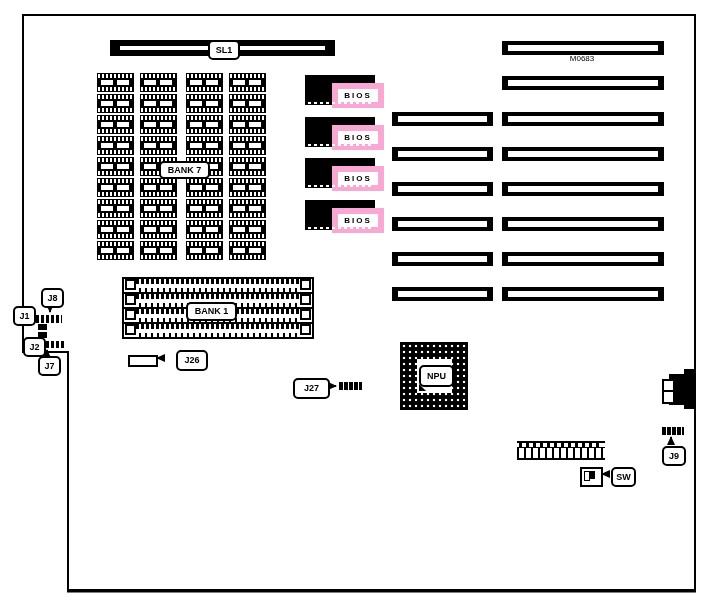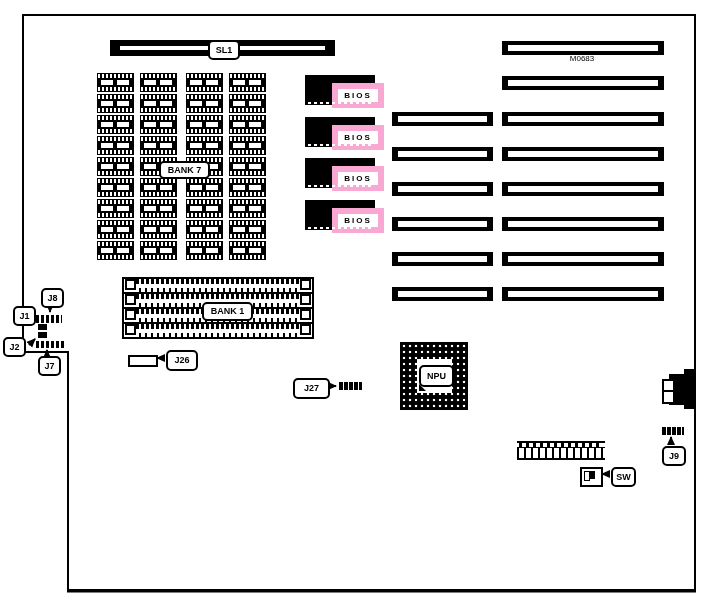--- a/index.html
+++ b/index.html
@@ -65,33 +65,33 @@
   </svg>
 
   <div class="slot" style="left:110px;top:40px;width:225px;height:16px">
     <div class="sl1-stripe"></div>
   </div>
   <div class="label-box" style="left:208px;top:40px;width:28px;height:16px">SL1</div>
 
   <div class="model-text">M0683</div>
 
   <div class="label-box" style="left:159px;top:161px;width:47px;height:14px">BANK 7</div>
-  <div class="label-box" style="left:202px;top:302px;width:47px;height:15px">BANK 1</div>
+  <div class="label-box" style="left:186px;top:302px;width:47px;height:15px">BANK 1</div>
 
   <div class="label-box" style="left:41px;top:288px;width:19px;height:16px">J8</div>
   <div class="pinstrip" style="left:36px;top:315px;width:26px;height:8px"></div>
   <div class="label-box" style="left:13px;top:306px;width:19px;height:16px">J1</div>
   <div class="blk" style="left:38px;top:324px;width:9px;height:6px"></div>
   <div class="blk" style="left:38px;top:332px;width:9px;height:6px"></div>
-  <div class="label-box" style="left:3px;top:337px;width:19px;height:16px">J2</div>
+  <div class="label-box" style="left:23px;top:337px;width:19px;height:16px">J2</div>
   <div class="pinstrip" style="left:36px;top:341px;width:28px;height:7px"></div>
   <div class="label-box" style="left:38px;top:356px;width:19px;height:16px">J7</div>
 
   <div class="abs" style="left:128px;top:355px;width:26px;height:8px;border:2px solid #000;background:#fff;"></div>
-  <div class="label-box" style="left:166px;top:350px;width:28px;height:17px">J26</div>
+  <div class="label-box" style="left:176px;top:350px;width:28px;height:17px">J26</div>
 
   <div class="label-box" style="left:293px;top:378px;width:33px;height:17px">J27</div>
   <div class="pinstrip4" style="left:339px;top:382px;width:23px;height:8px"></div>
 
   <div class="npu-socket"></div>
   <div class="npu-center"></div>
   <div class="npu-pin1"></div>
   <div class="label-box" style="left:419px;top:365px;width:31px;height:18px">NPU</div>
 
   <div class="blk" style="left:684px;top:369px;width:12px;height:40px;z-index:2"></div>

